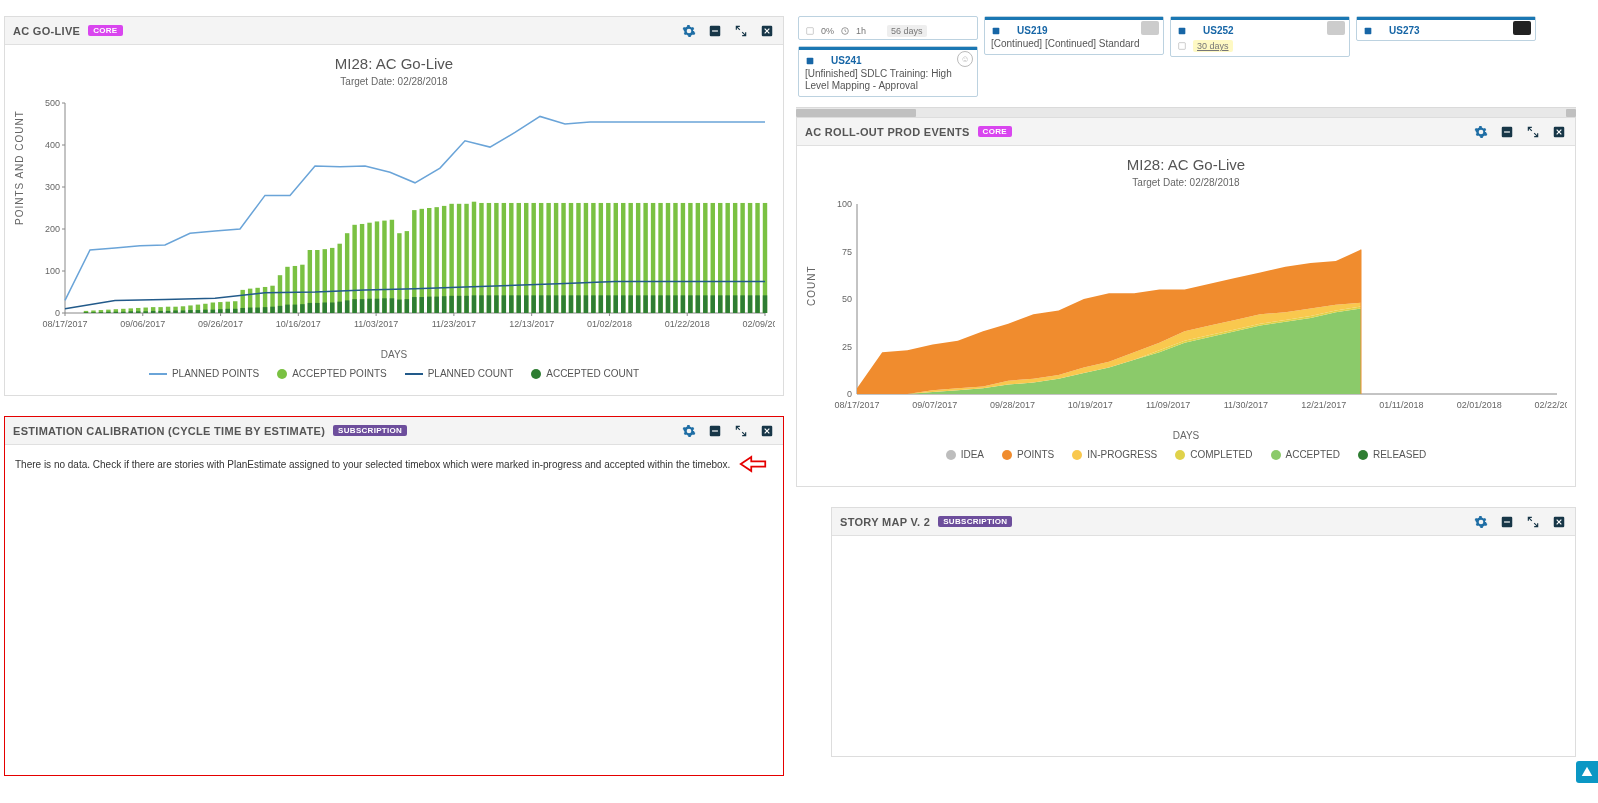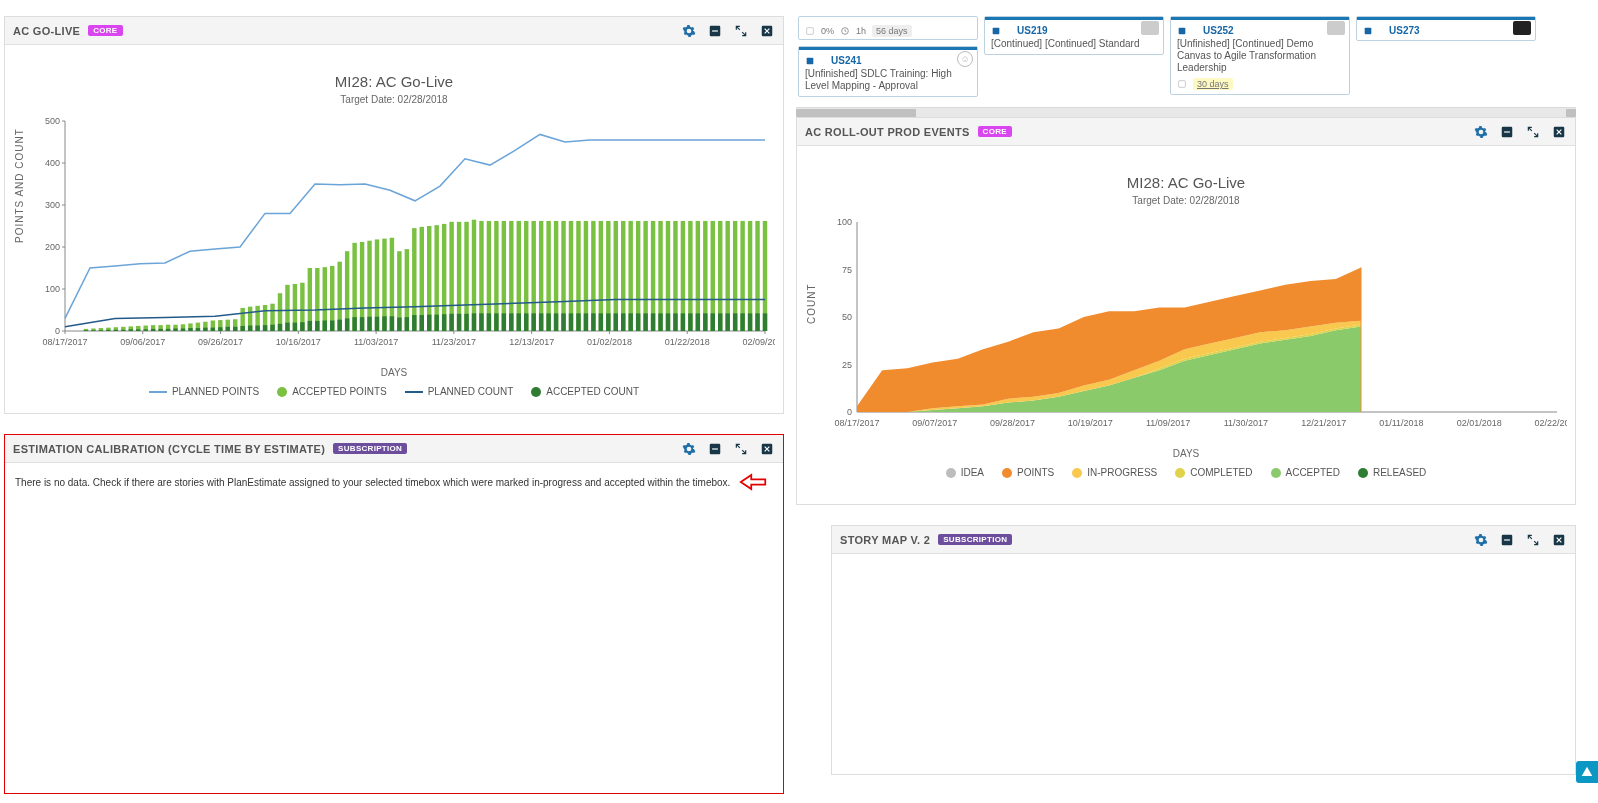--- a/index.html
+++ b/index.html
@@ -11,21 +11,21 @@
 .panel-header { background: #f4f4f4; padding: 4px 8px; display: flex; align-items: center; border-bottom: 1px solid #e0e0e0; height: 28px; }
 .panel-title { font-weight: bold; color: #555; font-size: 11px; letter-spacing: .3px; }
 .badge { display:inline-block; font-size: 8px; padding: 1px 5px; border-radius: 2px; margin-left: 8px; font-weight: bold; letter-spacing: .3px; }
 .badge.core { background:#d946ef; color:#fff; }
 .badge.subsc { background:#6d4e9c; color:#fff; }
 .spacer { flex: 1; }
 .hdr-icon { width: 16px; height: 16px; margin-left: 10px; display: inline-flex; align-items: center; justify-content: center; color:#1f6ea5; cursor: pointer; }
 .hdr-icon.dark { color:#173647; }
 .hdr-icon svg { width: 14px; height: 14px; }
 .chart-area { position: relative; }
-.chart-title { text-align:center; font-size: 15px; color:#555; margin-top: 28px; }
+.chart-title { text-align:center; font-size: 15px; color:#555; margin-top: 10px; }
 .chart-sub { text-align:center; font-size: 10px; color:#666; margin-top:4px; }
 .legend { display:flex; justify-content:center; gap:18px; font-size:10px; color:#555; margin:8px 0 14px; flex-wrap:wrap;}
 .leg-item { display:inline-flex; align-items:center; gap:5px; }
 .leg-swatch { width:10px; height:10px; border-radius:50%; }
 .leg-line { width:18px; height:2px; display:inline-block; }
 .nodata { font-size:10px; color:#333; padding: 8px 10px; }
 .arrow-left { display:inline-block; margin-left:6px; vertical-align:middle; }
 .arrow-left svg { width:28px; height:22px; }
 .cards-row { display:flex; gap:6px; padding: 0 2px 6px; align-items:flex-start; }
 .colwrap { width: 180px; display:flex; flex-direction:column; gap:6px; }
@@ -379,21 +379,21 @@
             <div class="card-meta">
               <svg class="card-icon" viewBox="0 0 24 24" fill="#888">
                   <rect x="4" y="4" width="16" height="16" rx="2" fill="none" stroke="#888"></rect>
                 </svg>
               <span>0%</span>
               <svg class="card-icon" viewBox="0 0 24 24" fill="none" stroke="#888" stroke-width="2">
                   <circle cx="12" cy="12" r="8"></circle>
                   <path d="M12 8v4l3 2"></path>
                 </svg>
               <span>1h</span>
-              <span style="background:#eee; padding:1px 4px; border-radius:2px;">56 days</span>
+              <span style="background:#eee; padding:1px 4px; border-radius:2px;margin-left:15px;">56 days</span>
             </div>
           </div>
           <div class="card bluebar">
             <span class="face-icon">☺</span>
             <div class="card-id">
                 <svg class="card-icon" viewBox="0 0 24 24" fill="#1766a6">
                   <rect x="4" y="4" width="16" height="16" rx="2"></rect>
                 </svg>
                 <span>US241</span>
               </div>
@@ -414,21 +414,20 @@
         </div>
         <div class="colwrap">
           <div class="card bluebar">
             <span class="thumb"></span>
             <div class="card-id">
                 <svg class="card-icon" viewBox="0 0 24 24" fill="#1766a6">
                   <rect x="4" y="4" width="16" height="16" rx="2"></rect>
                 </svg>
                 <span>US252</span>
               </div>
-            <div class="card-desc">[Unfinished] [Continued] Demo Canvas to Agile Transformation Leadership</div>
             <div class="card-meta">
               <svg class="card-icon" viewBox="0 0 24 24" fill="#888">
                   <rect x="4" y="4" width="16" height="16" rx="2" fill="none" stroke="#888"></rect>
                 </svg>
               <span style="background:#fef9c3; padding:1px 4px; border-radius:2px;text-decoration:underline;">30 days</span>
             </div>
           </div>
         </div>
         <div class="colwrap">
           <div class="card bluebar">

